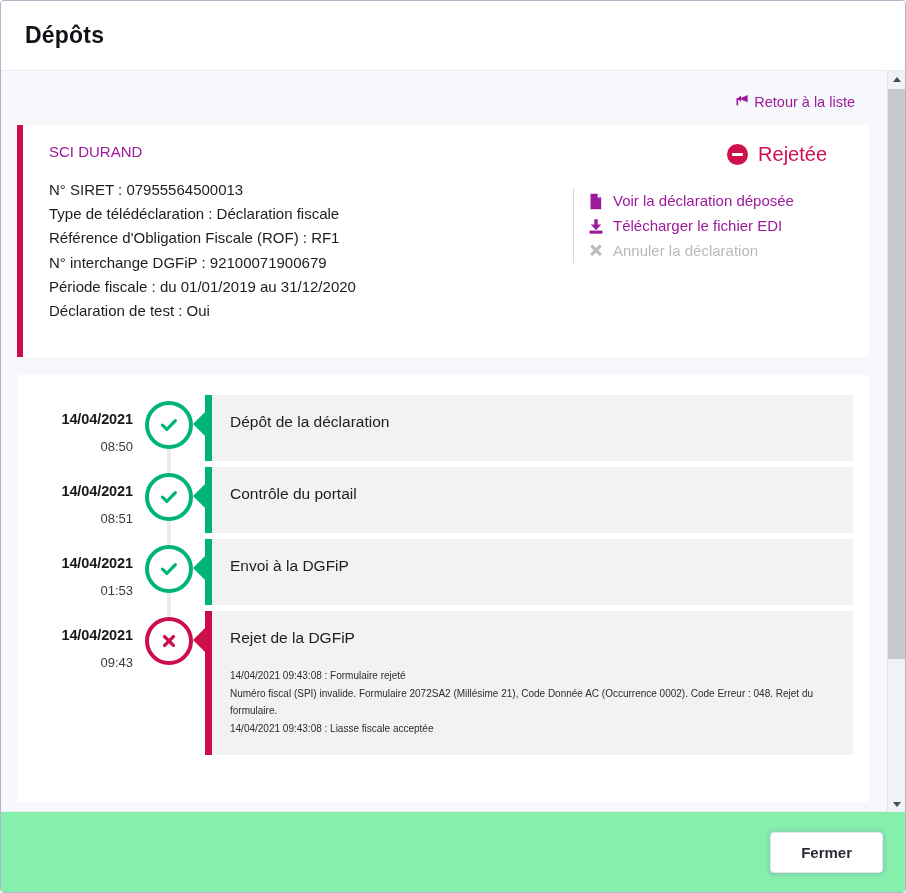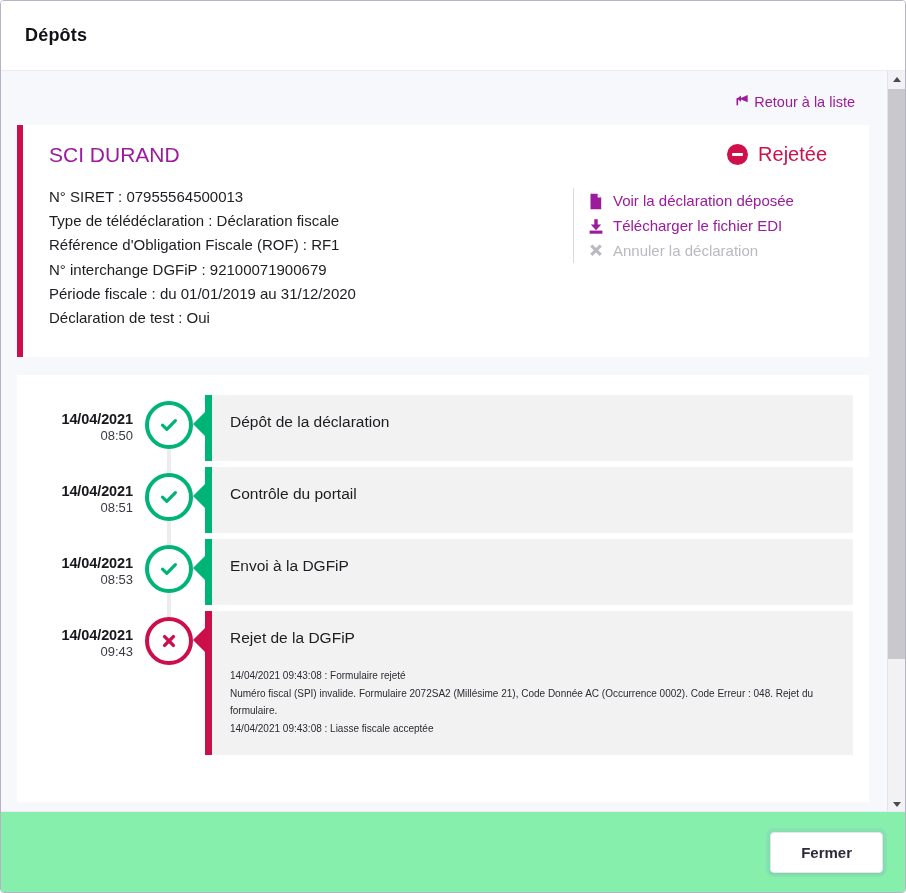--- a/index.html
+++ b/index.html
@@ -22,21 +22,21 @@
   
   .modal-header {
     height: 70px;
     background: #ffffff;
     display: flex;
     align-items: center;
     padding-left: 24px;
     border-bottom: 1px solid #eceaf2;
   }
   .modal-title {
-    font-size: 18px;
+    font-size: 23px;
     font-weight: bold;
     color: #111118;
     letter-spacing: .2px;
   }
 
   
   .modal-body {
     position: absolute;
     top: 70px; left: 0; right: 0;
     height: 742px;
@@ -74,21 +74,21 @@
     position: relative;
     background: #ffffff;
     border-left: 6px solid #cc0e4b;
     padding: 16px 22px 20px 26px;
     display: flex;
     min-height: 232px;
   }
   .info-left { width: 500px; }
   .entity-name {
     color: #9c1a9c;
-    font-size: 21px;
+    font-size: 15px;
     margin: 2px 0 18px 0;
     font-weight: normal;
   }
   .info-line {
     font-size: 15px;
     color: #1d1d22;
     line-height: 24.2px;
     white-space: nowrap;
   }
 
@@ -169,21 +169,21 @@
     display: block;
     font-size: 14.5px;
     font-weight: bold;
     color: #17171c;
     letter-spacing: -.1px;
   }
   .tl-date .t {
     display: block;
     font-size: 13px;
     color: #3a3a44;
-    margin-top: 1px;
+    margin-top: 12px;
   }
 
   .tl-marker {
     width: 72px;
     flex: none;
     position: relative;
     display: flex;
     justify-content: center;
     padding-top: 6px;
   }
@@ -435,21 +435,21 @@
             <div class="tl-bar"></div>
             <div class="tl-box">
               <div class="tl-label">Contrôle du portail</div>
             </div>
           </div>
         </div>
 
         <div class="tl-row">
           <div class="tl-date">
             <span class="d">14/04/2021</span>
-            <span class="t">08:53</span>
+            <span class="t">01:53</span>
           </div>
           <div class="tl-marker">
             <div class="tl-line"></div>
             <div class="tl-dot">
               <svg width="22" height="22" viewBox="0 0 22 22">
                 <path d="M4.5 11.2 L8.8 15.4 L17.4 6.6" stroke="#00b377" stroke-width="3.2" fill="none" stroke-linecap="round" stroke-linejoin="round"></path>
               </svg>
             </div>
           </div>
           <div class="tl-content-wrap">

